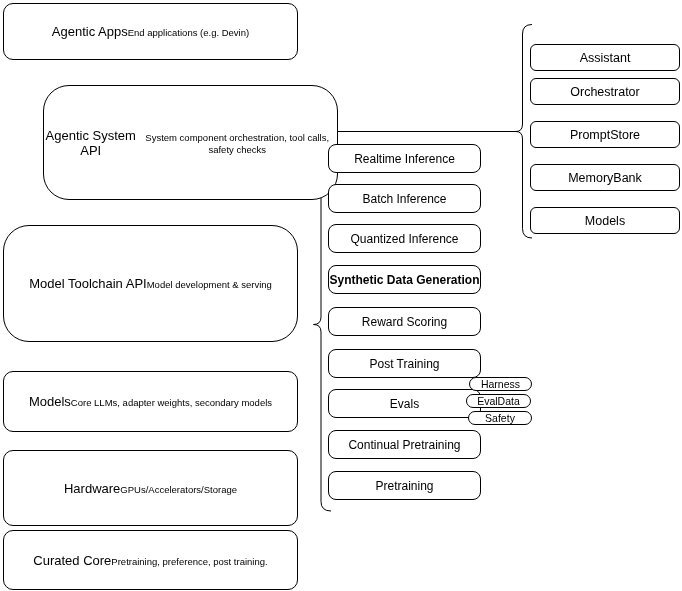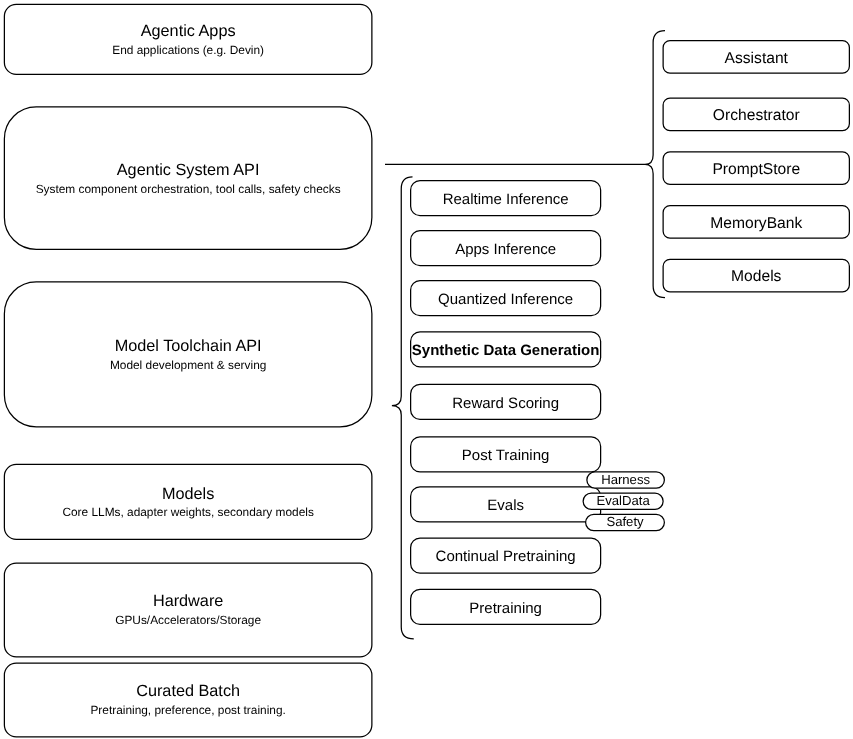--- a/index.html
+++ b/index.html
@@ -11,49 +11,49 @@
     font-family: "Liberation Sans", sans-serif;
     color: #000000;
     overflow: hidden;
   }
   .box {
     position: absolute;
     box-sizing: border-box;
     border: 1px solid #000000;
     background: #ffffff;
     display: flex;
-    flex-direction: column;
+    flex-direction: row;
     align-items: center;
     justify-content: center;
     text-align: center;
   }
   
   .lbox { left: 3px; width: 295px; }
   .lbox .t { font-size: 13px; line-height: 15px; }
   .lbox .s { font-size: 9.5px; line-height: 12px; margin-top: 3px; }
   .lbox0 { top: 3px;   height: 57px;  border-radius: 10px; }
-  .lbox1 { top: 85px;  height: 115px; border-radius: 26px; }
+  .lbox1 { top: 85px;  height: 115px; border-radius: 26px; margin-left: 40px; }
   .lbox2 { top: 225px; height: 117px; border-radius: 26px; }
   .lbox3 { top: 371px; height: 61px;  border-radius: 10px; }
   .lbox4 { top: 450px; height: 76px;  border-radius: 10px; }
   .lbox5 { top: 530px; height: 60px;  border-radius: 10px; }
   
   .mbox {
     left: 328px; width: 153px; height: 29px;
     border-radius: 8px; font-size: 12px;
   }
   .m0 { top: 144px; } .m1 { top: 184px; } .m2 { top: 224px; }
   .m3 { top: 265px; font-weight: bold; } .m4 { top: 307px; } .m5 { top: 349px; }
   .m6 { top: 389px; } .m7 { top: 430px; } .m8 { top: 471px; }
   
   .rbox {
     left: 530px; width: 150px; height: 27px;
     border-radius: 6px; font-size: 12.5px;
   }
-  .r0 { top: 32px; } .r1 { top: 78px; } .r2 { top: 121px; }
+  .r0 { top: 44px; } .r1 { top: 78px; } .r2 { top: 121px; }
   .r3 { top: 164px; } .r4 { top: 207px; }
   
   .pill {
     position: absolute;
     box-sizing: border-box;
     border: 1px solid #000000;
     background: #ffffff;
     border-radius: 7px;
     font-size: 10.5px;
     line-height: 11px;
@@ -99,26 +99,26 @@
   </div>
   <div class="box lbox lbox3">
     <div class="t">Models</div>
     <div class="s">Core LLMs, adapter weights, secondary models</div>
   </div>
   <div class="box lbox lbox4">
     <div class="t">Hardware</div>
     <div class="s">GPUs/Accelerators/Storage</div>
   </div>
   <div class="box lbox lbox5">
-    <div class="t">Curated Batch</div>
+    <div class="t">Curated Core</div>
     <div class="s">Pretraining, preference, post training.</div>
   </div>
 
   <div class="box mbox m0">Realtime Inference</div>
-  <div class="box mbox m1">Apps Inference</div>
+  <div class="box mbox m1">Batch Inference</div>
   <div class="box mbox m2">Quantized Inference</div>
   <div class="box mbox m3">Synthetic Data Generation</div>
   <div class="box mbox m4">Reward Scoring</div>
   <div class="box mbox m5">Post Training</div>
   <div class="box mbox m6">Evals</div>
   <div class="box mbox m7">Continual Pretraining</div>
   <div class="box mbox m8">Pretraining</div>
 
   <div class="pill pill0">Harness</div>
   <div class="pill pill1">EvalData</div>

